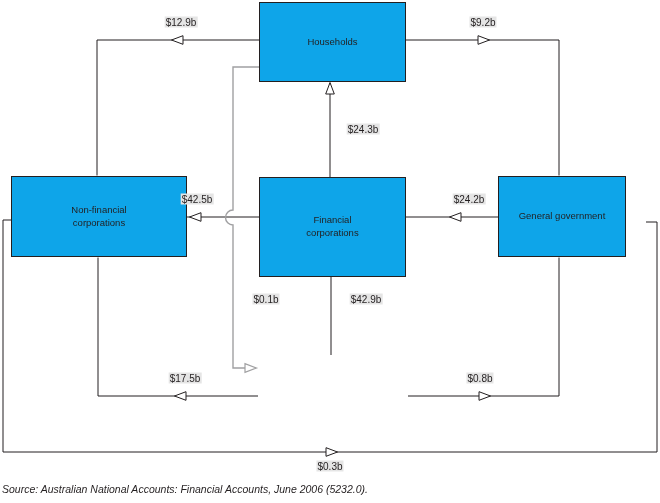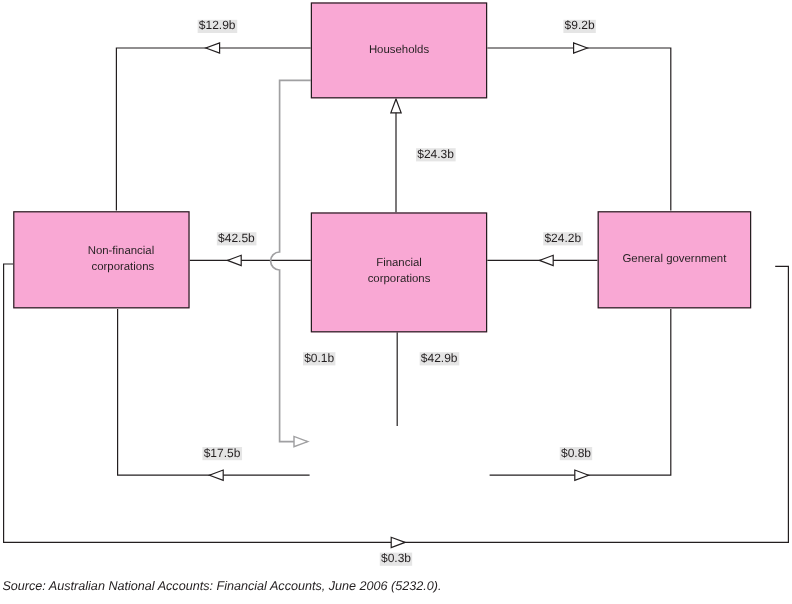--- a/index.html
+++ b/index.html
@@ -10,31 +10,31 @@
     background: #ffffff;
     font-family: "Liberation Sans", sans-serif;
     color: #231f20;
     overflow: hidden;
   }
   .lines-svg { position: absolute; left: 0; top: 0; width: 660px; height: 503px; }
   .node {
     position: absolute;
     box-sizing: border-box;
     border: 1px solid #231f20;
-    background: #f9a8d4;
+    background: #0ea5e9;
     display: flex;
     align-items: center;
     justify-content: center;
     text-align: center;
     font-size: 9.5px;
     line-height: 1.35;
   }
   .node .node-label { max-width: 88px; display: inline-block; }
   .node-households        { left: 259px; top: 2px;   width: 147px; height: 80px; }
-  .node-non-financial     { left: 11px;  top: 176px; width: 147px; height: 81px; text-align: right; }
+  .node-non-financial     { left: 11px;  top: 176px; width: 176px; height: 81px; }
   .node-financial         { left: 259px; top: 177px; width: 147px; height: 100px; }
   .node-government        { left: 498px; top: 176px; width: 128px; height: 81px; }
   .node-rest-of-world     { left: 258px; top: 355px; width: 150px; height: 82px; }
   .flow-label {
     position: absolute;
     transform: translate(-50%, -50%);
     font-size: 10px;
     white-space: nowrap;
     background: #e5e5e5;
     padding: 0 1px;

